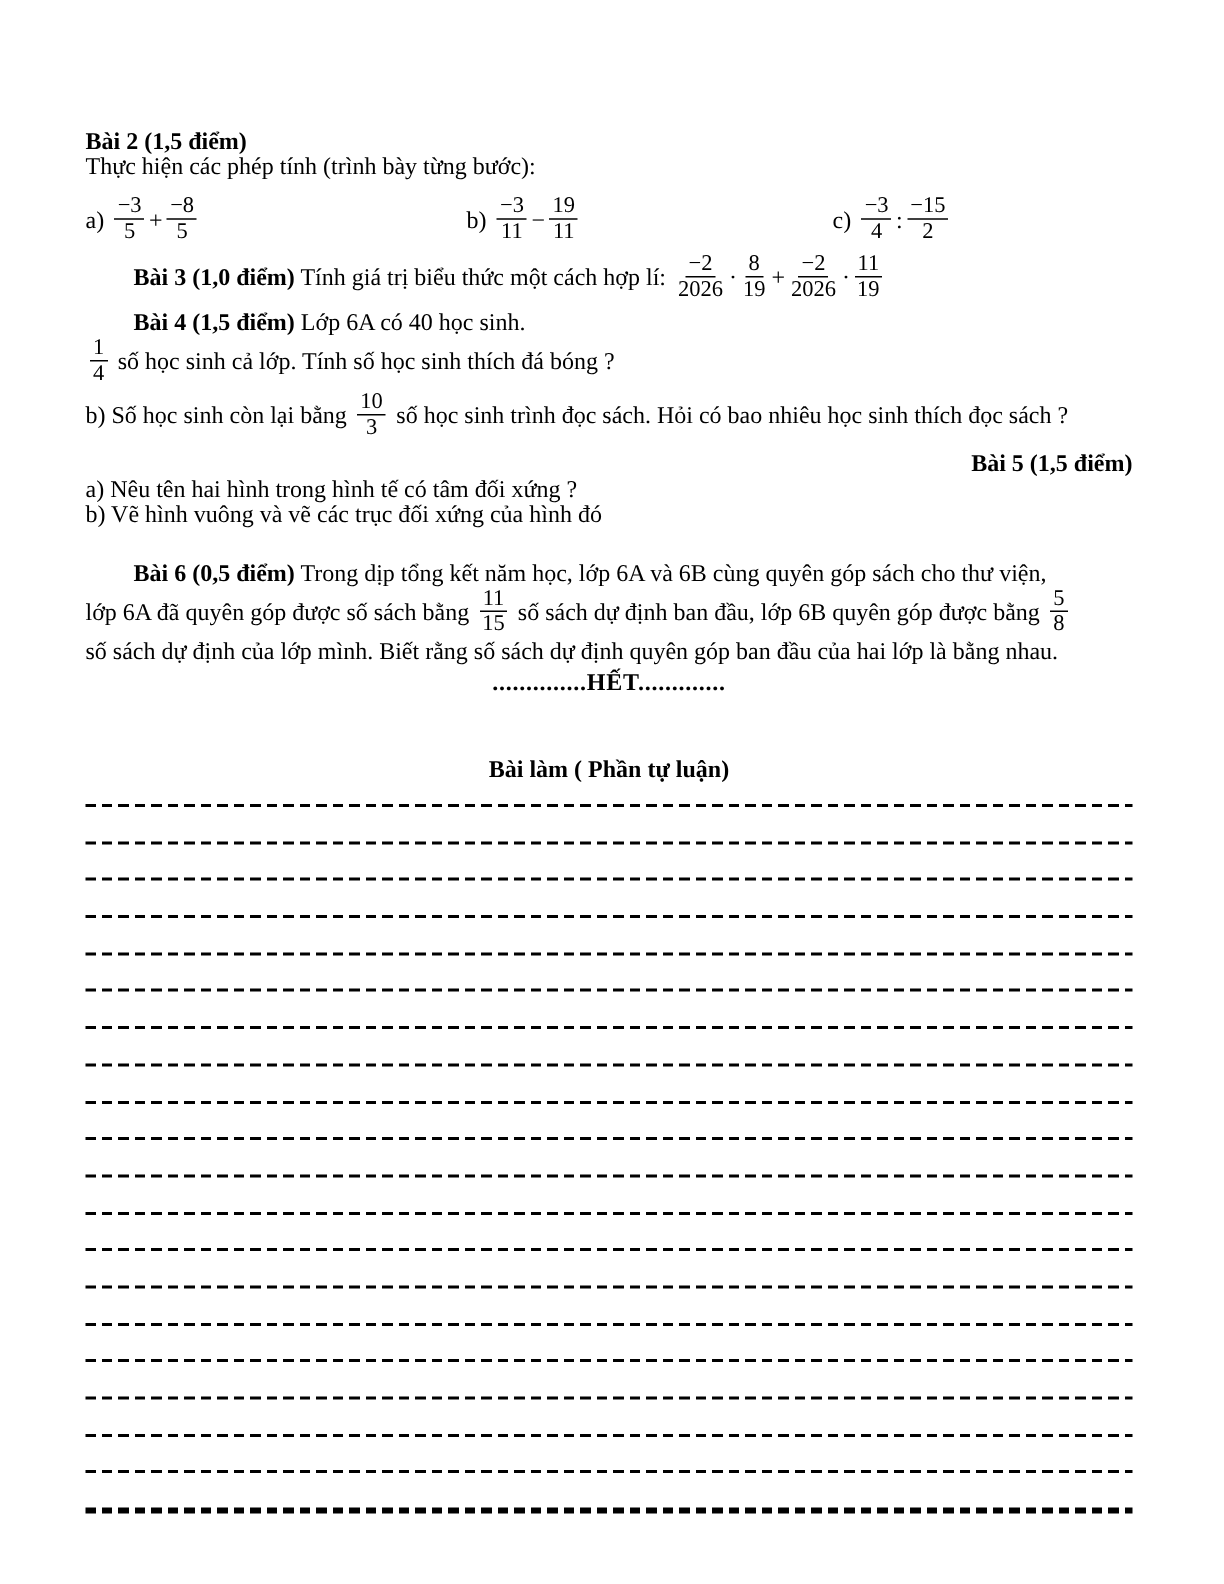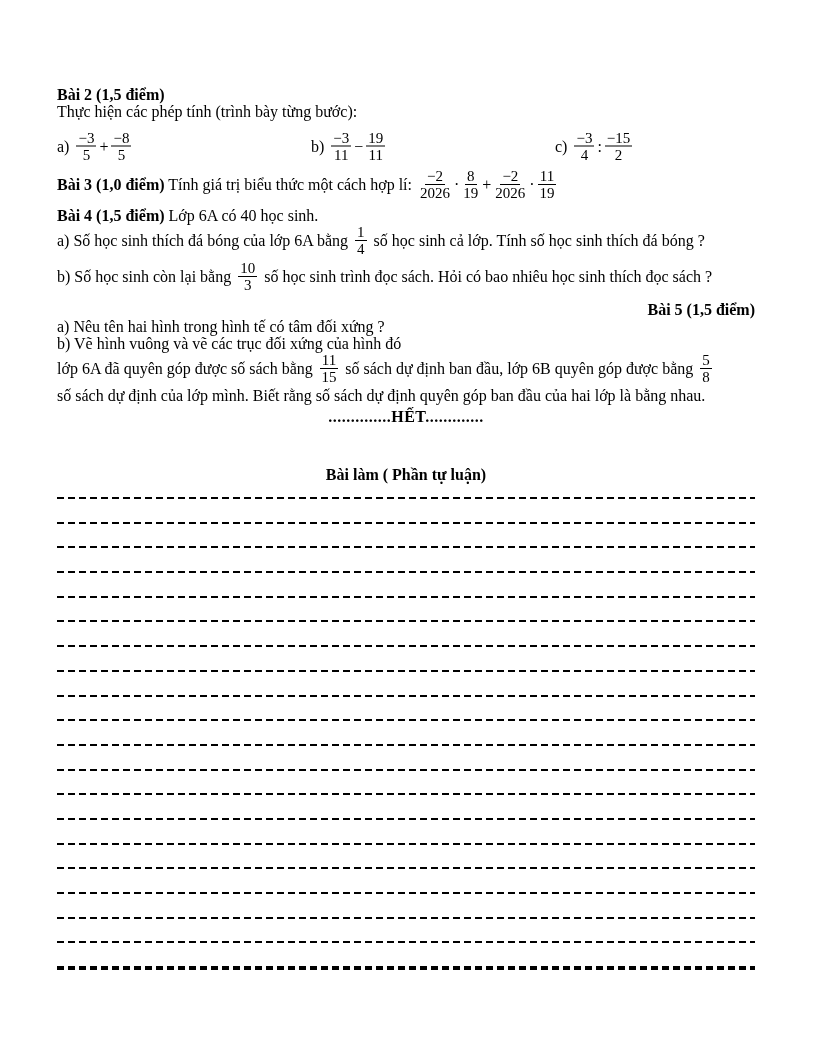--- a/index.html
+++ b/index.html
@@ -3,21 +3,21 @@
 <meta charset="utf-8">
 <style>
   html,body{margin:0;padding:0;background:#fff;}
   body{width:816px;height:1056px;overflow:hidden;
        font-family:"Liberation Serif",serif;color:#000;}
   .page{position:relative;box-sizing:border-box;width:816px;height:1056px;
         background:#fff;padding:86px 61px 0 57px;}
   p{margin:0;font-size:16px;line-height:17px;}
   .b{font-weight:bold;}
   .center{text-align:center;}
-  .bold-run{font-weight:bold;}
+  .bold-run{font-weight:bold;margin-left:32px;}
   
   .frac{display:inline-flex;flex-direction:column;align-items:center;
         vertical-align:middle;font-size:15px;line-height:16px;margin:0 3px;
         text-align:center;position:relative;top:-2px;}
   .frac .num{border-bottom:1px solid #000;padding:0 2px;}
   .frac .den{padding:0 1px;}
   
   .frow{position:relative;height:40px;margin-top:8px;}
   .fitem{position:absolute;top:50%;transform:translateY(-50%);white-space:nowrap;}
   
@@ -72,33 +72,34 @@
         <span class="den">19</span>
       </span><span>+</span><span class="frac">
         <span class="num">−2</span>
         <span class="den">2026</span>
       </span><span>·</span><span class="frac">
         <span class="num">11</span>
         <span class="den">19</span>
       </span></p>
 
   <p class="mt4"><span class="bold-run">Bài 4 (1,5 điểm)</span><span> Lớp 6A có 40 học sinh.</span></p>
-  <p class="tall mt2"><span>a) Số học sinh thích đá bóng của lớp 6A bằng </span><span class="frac">
+  <p class="tall mt2"><span class="frac">
         <span class="num">1</span>
         <span class="den">4</span>
       </span><span> số học sinh cả lớp. Tính số học sinh thích đá bóng ?</span></p>
   <p class="tall mt3"><span>b) Số học sinh còn lại bằng </span><span class="frac">
         <span class="num">10</span>
         <span class="den">3</span>
       </span><span> số học sinh trình đọc sách. Hỏi có bao nhiêu học sinh thích đọc sách ?</span></p>
 
   <p class="b mt6">Bài 5 (1,5 điểm)</p>
   <p>a) Nêu tên hai hình trong hình tế có tâm đối xứng ?</p>
   <p>b) Vẽ hình vuông và vẽ các trục đối xứng của hình đó</p>
 
+  <p class="mt22"><span class="bold-run">Bài 6 (0,5 điểm)</span><span> Trong dịp tổng kết năm học, lớp 6A và 6B cùng quyên góp sách cho thư viện,</span></p>
   <p class="tall mt2"><span>lớp 6A đã quyên góp được số sách bằng </span><span class="frac">
         <span class="num">11</span>
         <span class="den">15</span>
       </span><span> số sách dự định ban đầu, lớp 6B quyên góp được bằng </span><span class="frac">
         <span class="num">5</span>
         <span class="den">8</span>
       </span></p>
   <p>số sách dự định của lớp mình. Biết rằng số sách dự định quyên góp ban đầu của hai lớp là bằng nhau.</p>
 
   <p class="center b het">..............HẾT.............</p>

